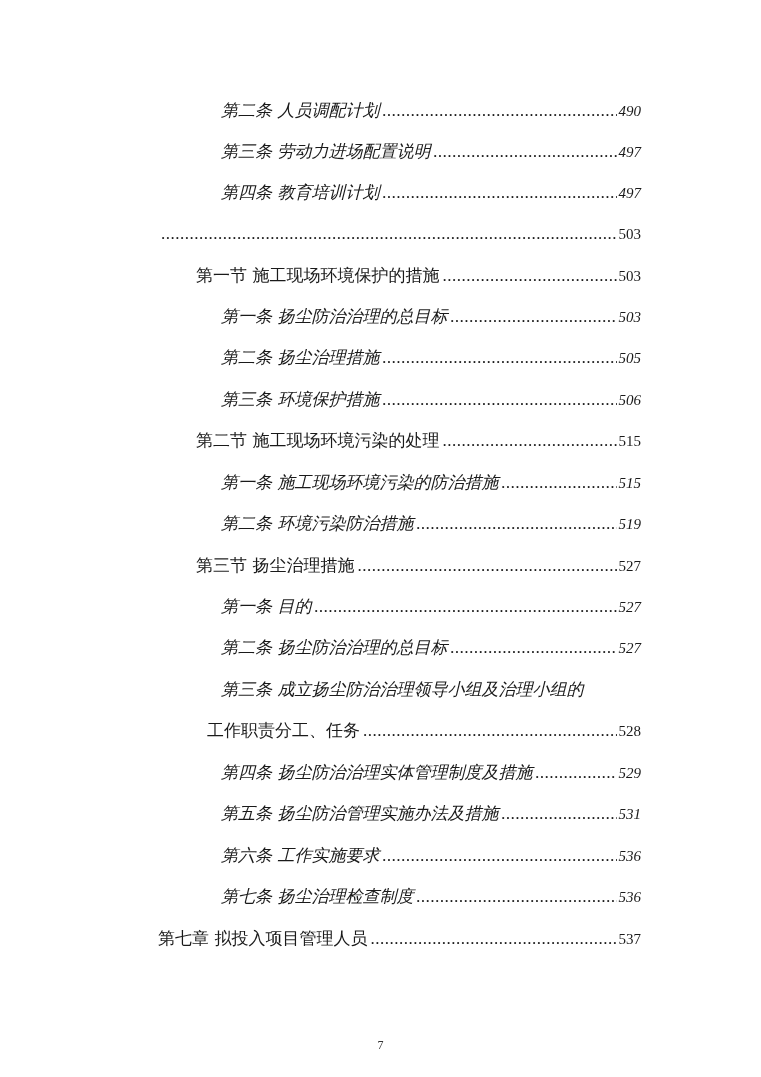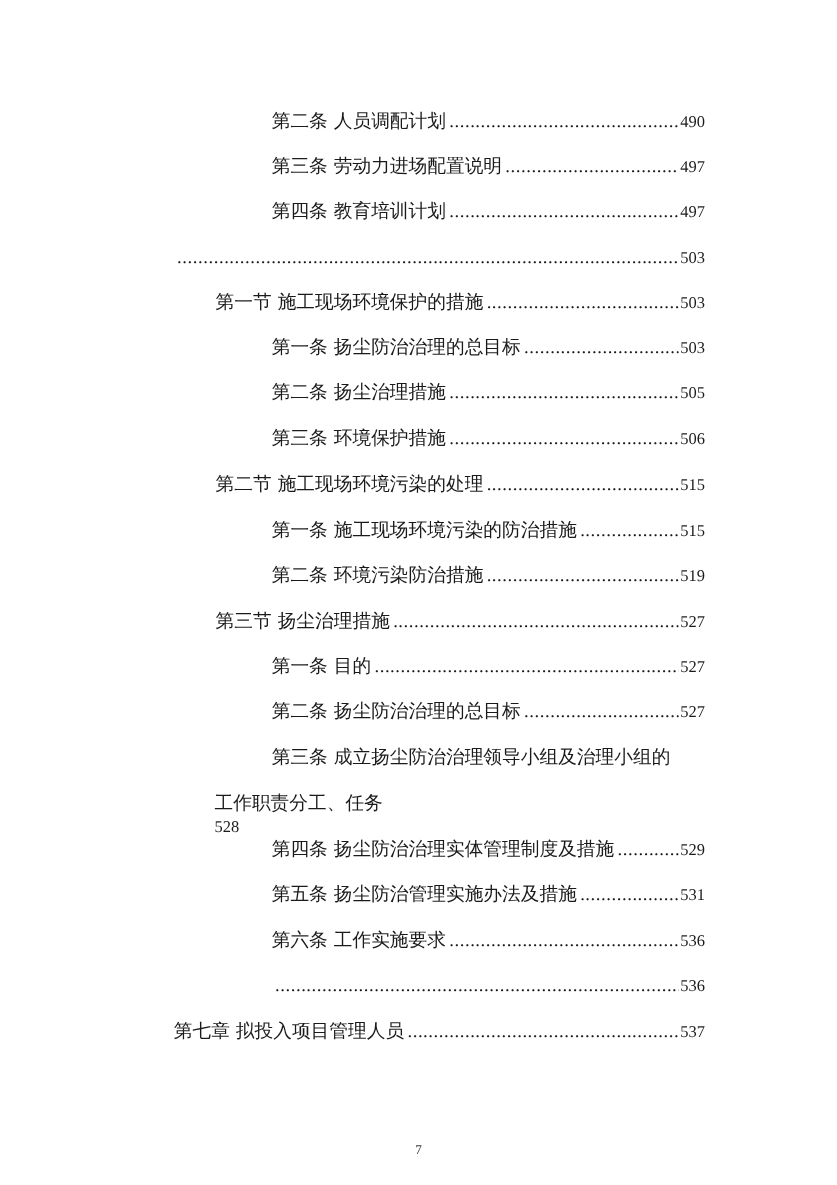--- a/index.html
+++ b/index.html
@@ -46,22 +46,22 @@
       content: "......................................................................................................................................................";
     }
     .toc-entry .page {
       flex: 0 0 auto;
       font-family: "Liberation Serif", serif;
       font-size: 15px;
     }
 
     .lvl-chapter { left: 158px; right: 120px; }
     .lvl-section { left: 196px; right: 120px; }
-    .lvl-article { left: 247px; right: 120px; }
-    .lvl-cont    { left: 192px; right: 120px; flex-direction: column; }
+    .lvl-article { left: 221px; right: 120px; font-style: italic; }
+    .lvl-cont    { left: 207px; right: 120px; }
 
     .page-number {
       position: absolute;
       left: 0;
       width: 761px;
       top: 1038px;
       text-align: center;
       font-family: "Liberation Serif", serif;
       font-size: 12px;
       color: #333;
@@ -178,20 +178,21 @@
     <span class="page">531</span>
   </div>
 
   <div class="toc-entry lvl-article" style="top:844px">
     <span class="title">第六条 工作实施要求</span>
     <span class="leader"></span>
     <span class="page">536</span>
   </div>
 
   <div class="toc-entry lvl-article" style="top:885px">
+    <span class="title">第七条 扬尘治理检查制度</span>
     <span class="leader"></span>
     <span class="page">536</span>
   </div>
 
   <div class="toc-entry lvl-chapter" style="top:927px">
     <span class="title">第七章 拟投入项目管理人员</span>
     <span class="leader"></span>
     <span class="page">537</span>
   </div>
 

